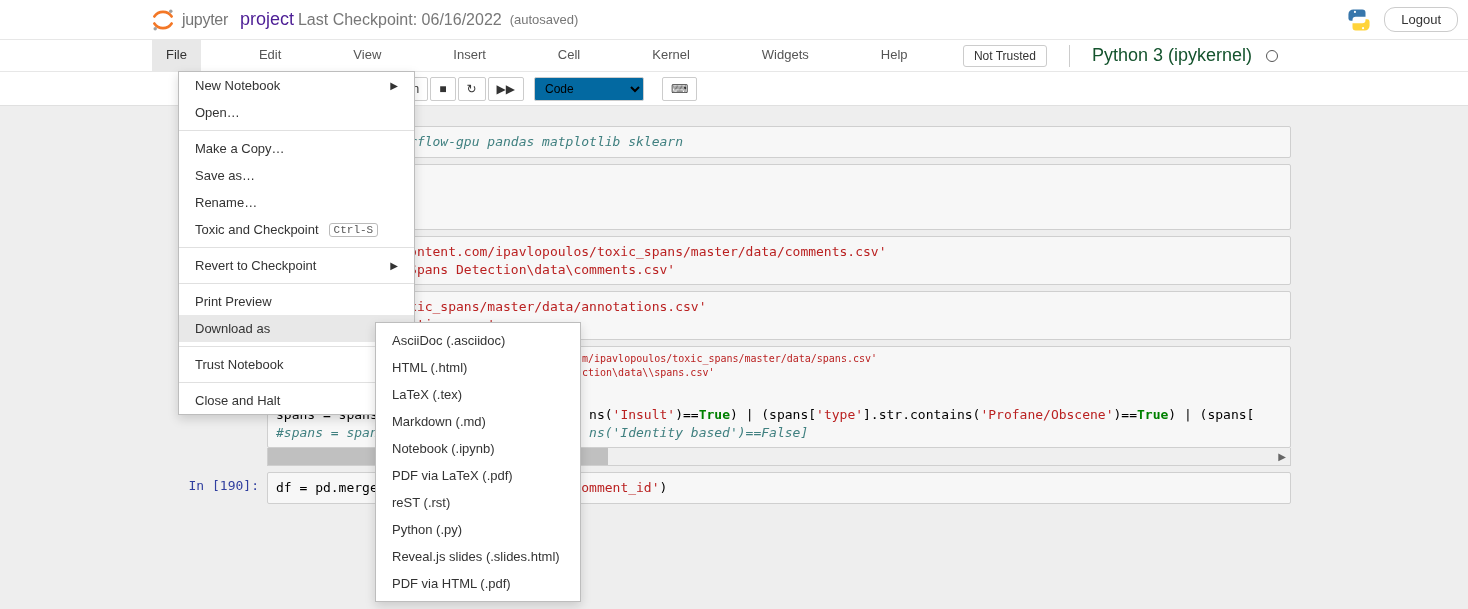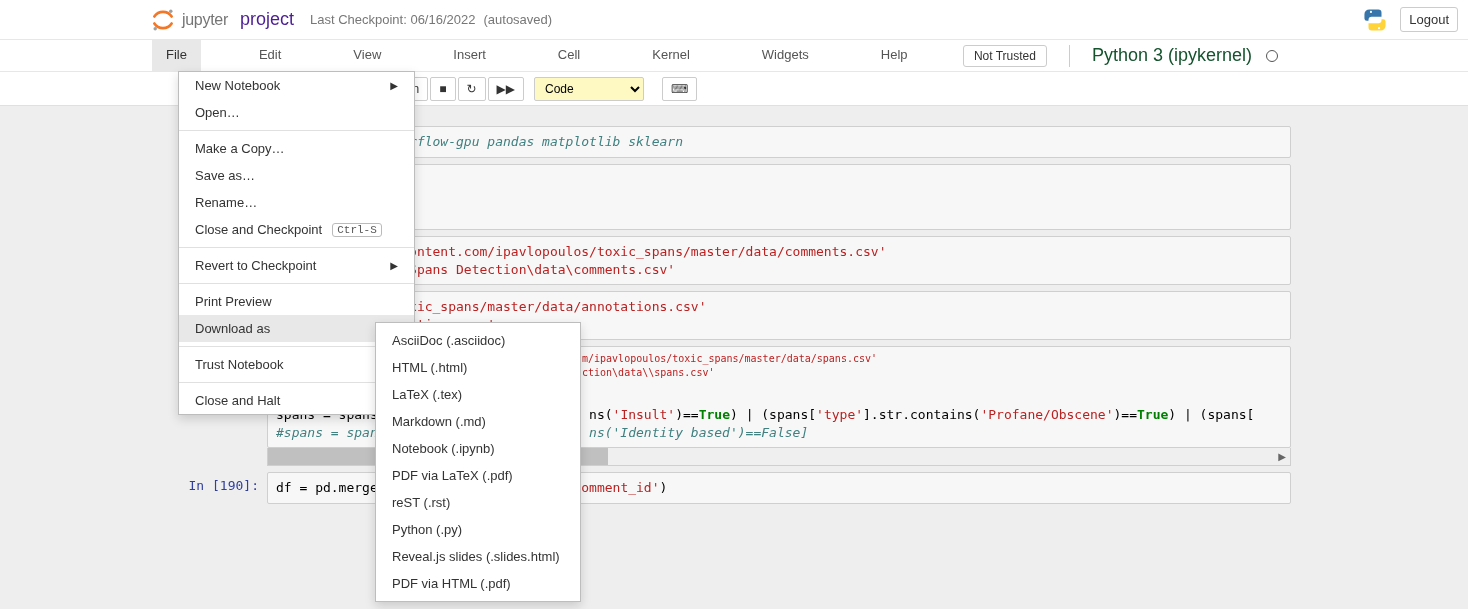--- a/index.html
+++ b/index.html
@@ -14,41 +14,41 @@
     display: flex;
     align-items: center;
     padding: 4px 10px 4px 10px;
     border-bottom: 1px solid #e7e7e7;
     height: 40px;
   }
   .logo { display: flex; align-items: center; margin-left: 140px; margin-right: 12px; }
   .logo-icon { width: 26px; height: 26px; margin-right: 6px; }
   .logo-text { font-size: 16px; color: #757575; letter-spacing: -0.3px; }
   .nb-title { font-size: 18px; color: #4c1d95; margin-right: 4px; }
-  .checkpoint { font-size: 13px; color: #777; margin-left: 12px; }
+  .checkpoint { font-size: 16px; color: #777; }
   .autosave { font-size: 13px; color: #777; margin-left: 8px; }
   .hdr-spacer { flex: 1; }
   .python-logo { width: 26px; height: 26px; margin-right: 12px; }
   .logout-btn {
-    background: #fff; border: 1px solid #ccc; border-radius: 3px;
-    padding: 4px 8px; font-size: 13px; color: #333; cursor: pointer;
+    background: #fff; border: 1px solid #ccc; border-radius: 11px;
+    padding: 4px 16px; font-size: 13px; color: #333; cursor: pointer;
   }
   .menubar-wrap { border-bottom: 1px solid #e7e7e7; background: #fff; height: 32px; display: flex; align-items: stretch; }
   .menubar { display: flex; align-items: stretch; margin-left: 152px; font-size: 13px; color: #333; gap: 44px; }
   .menubar-item { padding: 7px 14px; cursor: pointer; color: #555; }
   .menubar-item.open { background: #e8e8e8; color: #333; }
   .menubar-right { margin-left: auto; display: flex; align-items: center; padding-right: 190px; gap: 14px; }
   .not-trusted { border: 1px solid #ccc; border-radius: 3px; padding: 3px 10px; font-size: 12px; color: #333; }
   .kernel-name { font-size: 18px; color: #14532d; }
   .divider-v { width: 1px; height: 22px; background: #ccc; margin: 0 8px; }
   .kernel-ind { width: 12px; height: 12px; border-radius: 50%; border: 1.5px solid #555; }
   .toolbar-wrap { border-bottom: 1px solid #e0e0e0; background: #fff; height: 34px; display: flex; align-items: center; padding-left: 375px; gap: 2px; position: relative; }
   .tb-btn { background: #fff; border: 1px solid #ccc; border-radius: 2px; height: 24px; display: inline-flex; align-items: center; padding: 0 8px; font-size: 12px; color: #333; cursor: pointer; }
   .tb-btn .tri { margin-right: 4px; }
-  .tb-select { height: 24px; border: 1px solid #ccc; border-radius: 2px; font-size: 12px; padding: 0 6px; width: 110px; background: #fef9c3; }
+  .tb-select { height: 24px; border: 1px solid #ccc; border-radius: 2px; font-size: 12px; padding: 0 6px; width: 110px; background: #0369a1; }
   .tb-sep { width: 6px; }
   .page-bg { background: #eee; min-height: 503px; position: relative; }
   .nb-area { width: 1114px; margin: 0 auto; padding-top: 20px; }
   .cell { display: flex; margin-bottom: 6px; }
   .prompt { width: 90px; text-align: right; font-family: monospace; font-size: 13px; color: #303F9F; padding: 6px 8px 0 0; }
   .code-box { flex: 1; border: 1px solid #cfcfcf; border-radius: 2px; background: #f7f7f7; padding: 6px 8px; font-family: monospace; font-size: 13px; line-height: 1.35; white-space: pre; overflow-x: hidden; }
   .scroll-cell .code-box { overflow-x: scroll; }
   .tok-com-it { color: #408080; font-style: italic; }
   .tok-kw { color: #008000; font-weight: bold; }
   .tok-str { color: #BA2121; }
@@ -154,21 +154,21 @@
   <div class="dd-item">
       <span>Make a Copy…</span>
     </div>
   <div class="dd-item">
       <span>Save as…</span>
     </div>
   <div class="dd-item">
       <span>Rename…</span>
     </div>
   <div class="dd-item">
-      <span>Close and Checkpoint</span>
+      <span>Toxic and Checkpoint</span>
       <span class="kbd">Ctrl-S</span>
     </div>
   <div class="dd-sep"></div>
   <div class="dd-item">
       <span>Revert to Checkpoint</span>
       <span class="sub-tri">▶</span>
     </div>
   <div class="dd-sep"></div>
   <div class="dd-item">
       <span>Print Preview</span>

